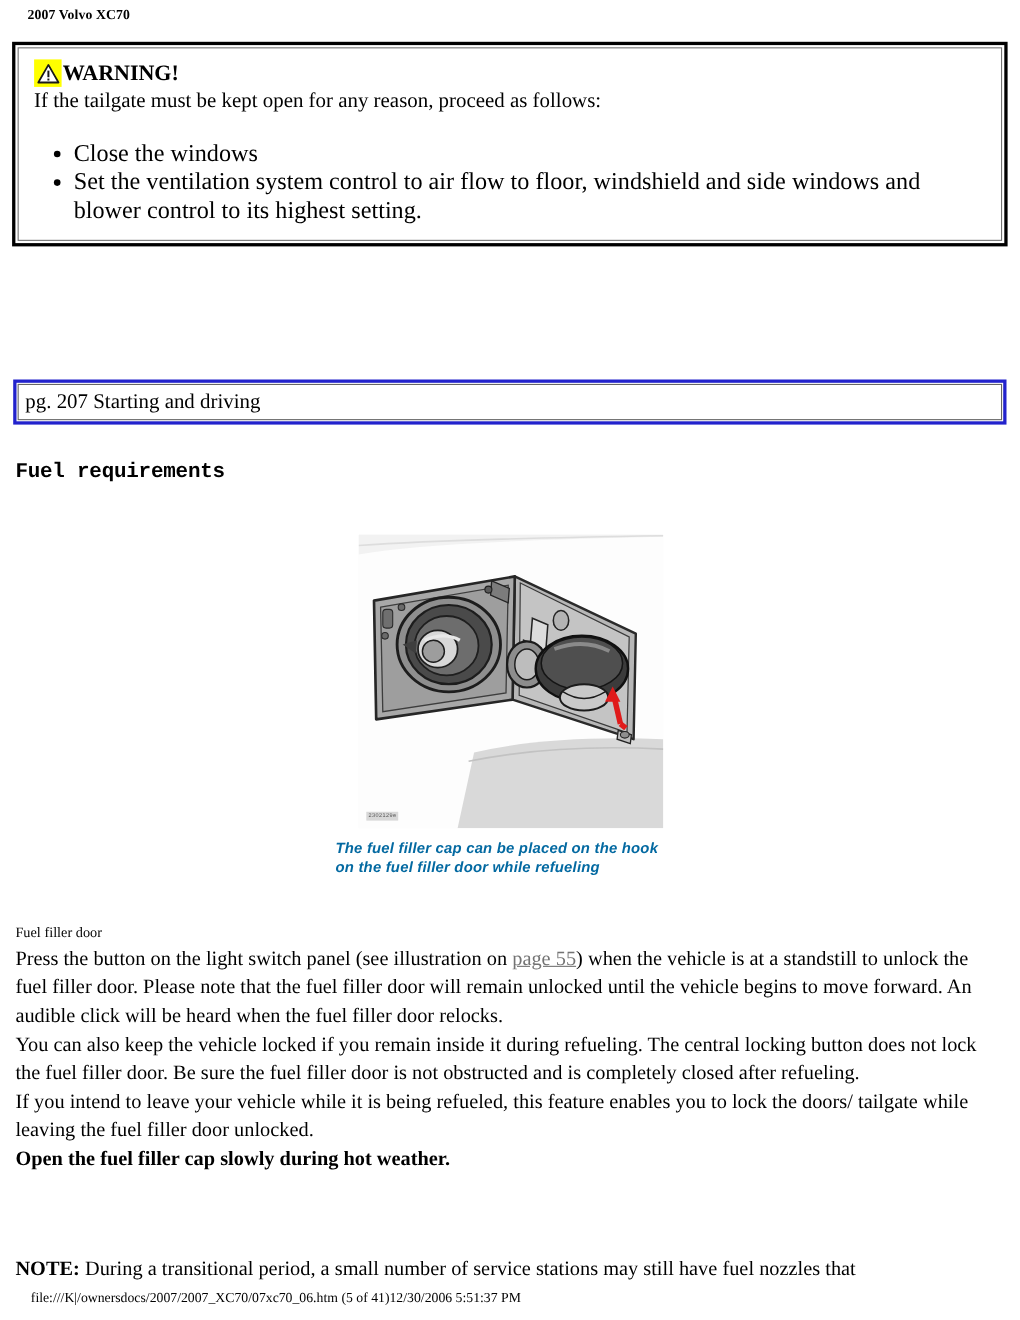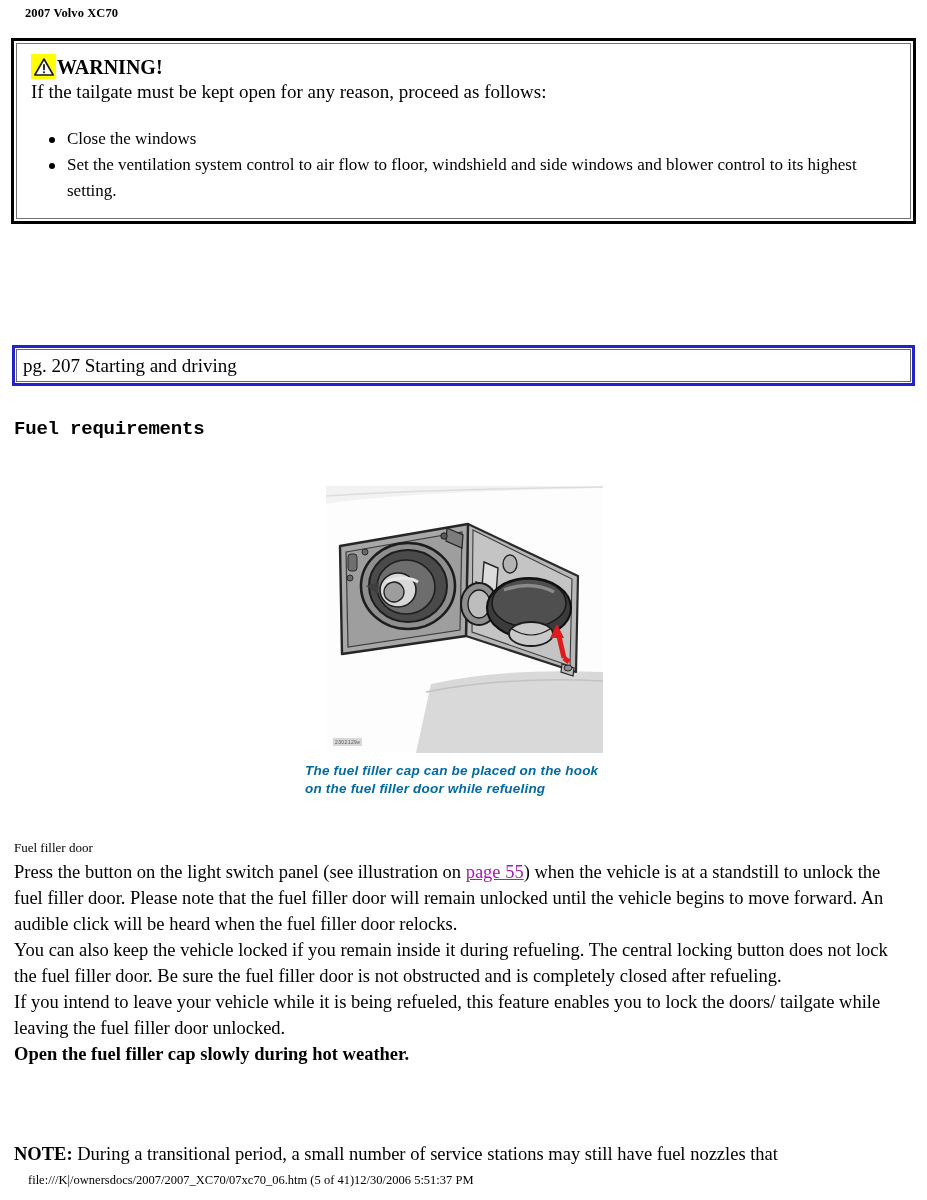--- a/index.html
+++ b/index.html
@@ -81,21 +81,21 @@
     margin: 0;
   }
 
   ul.warning-list {
     list-style: none;
     margin: 22px 0 0 0;
     padding: 0;
   }
   ul.warning-list li {
     position: relative;
-    font-size: 17px;
+    font-size: 22px;
     line-height: 26px;
     padding-left: 36px;
     margin: 0 0 0 0;
     text-indent: 0;
   }
   ul.warning-list li .bullet {
     position: absolute;
     left: 18px;
     top: 11px;
     width: 6px;
@@ -194,21 +194,21 @@
     margin: 0;
   }
   .para {
     font-size: 18.5px;
     line-height: 26px;
     margin: 0;
     text-align: left;
   }
   .para.bold { font-weight: bold; }
   a.page-link {
-    color: #a21caf;
+    color: #737373;
     text-decoration: underline;
   }
 
   .note-para {
     position: absolute;
     left: 14px;
     top: 1122px;
     width: 895px;
     font-size: 18.5px;
     line-height: 26px;

